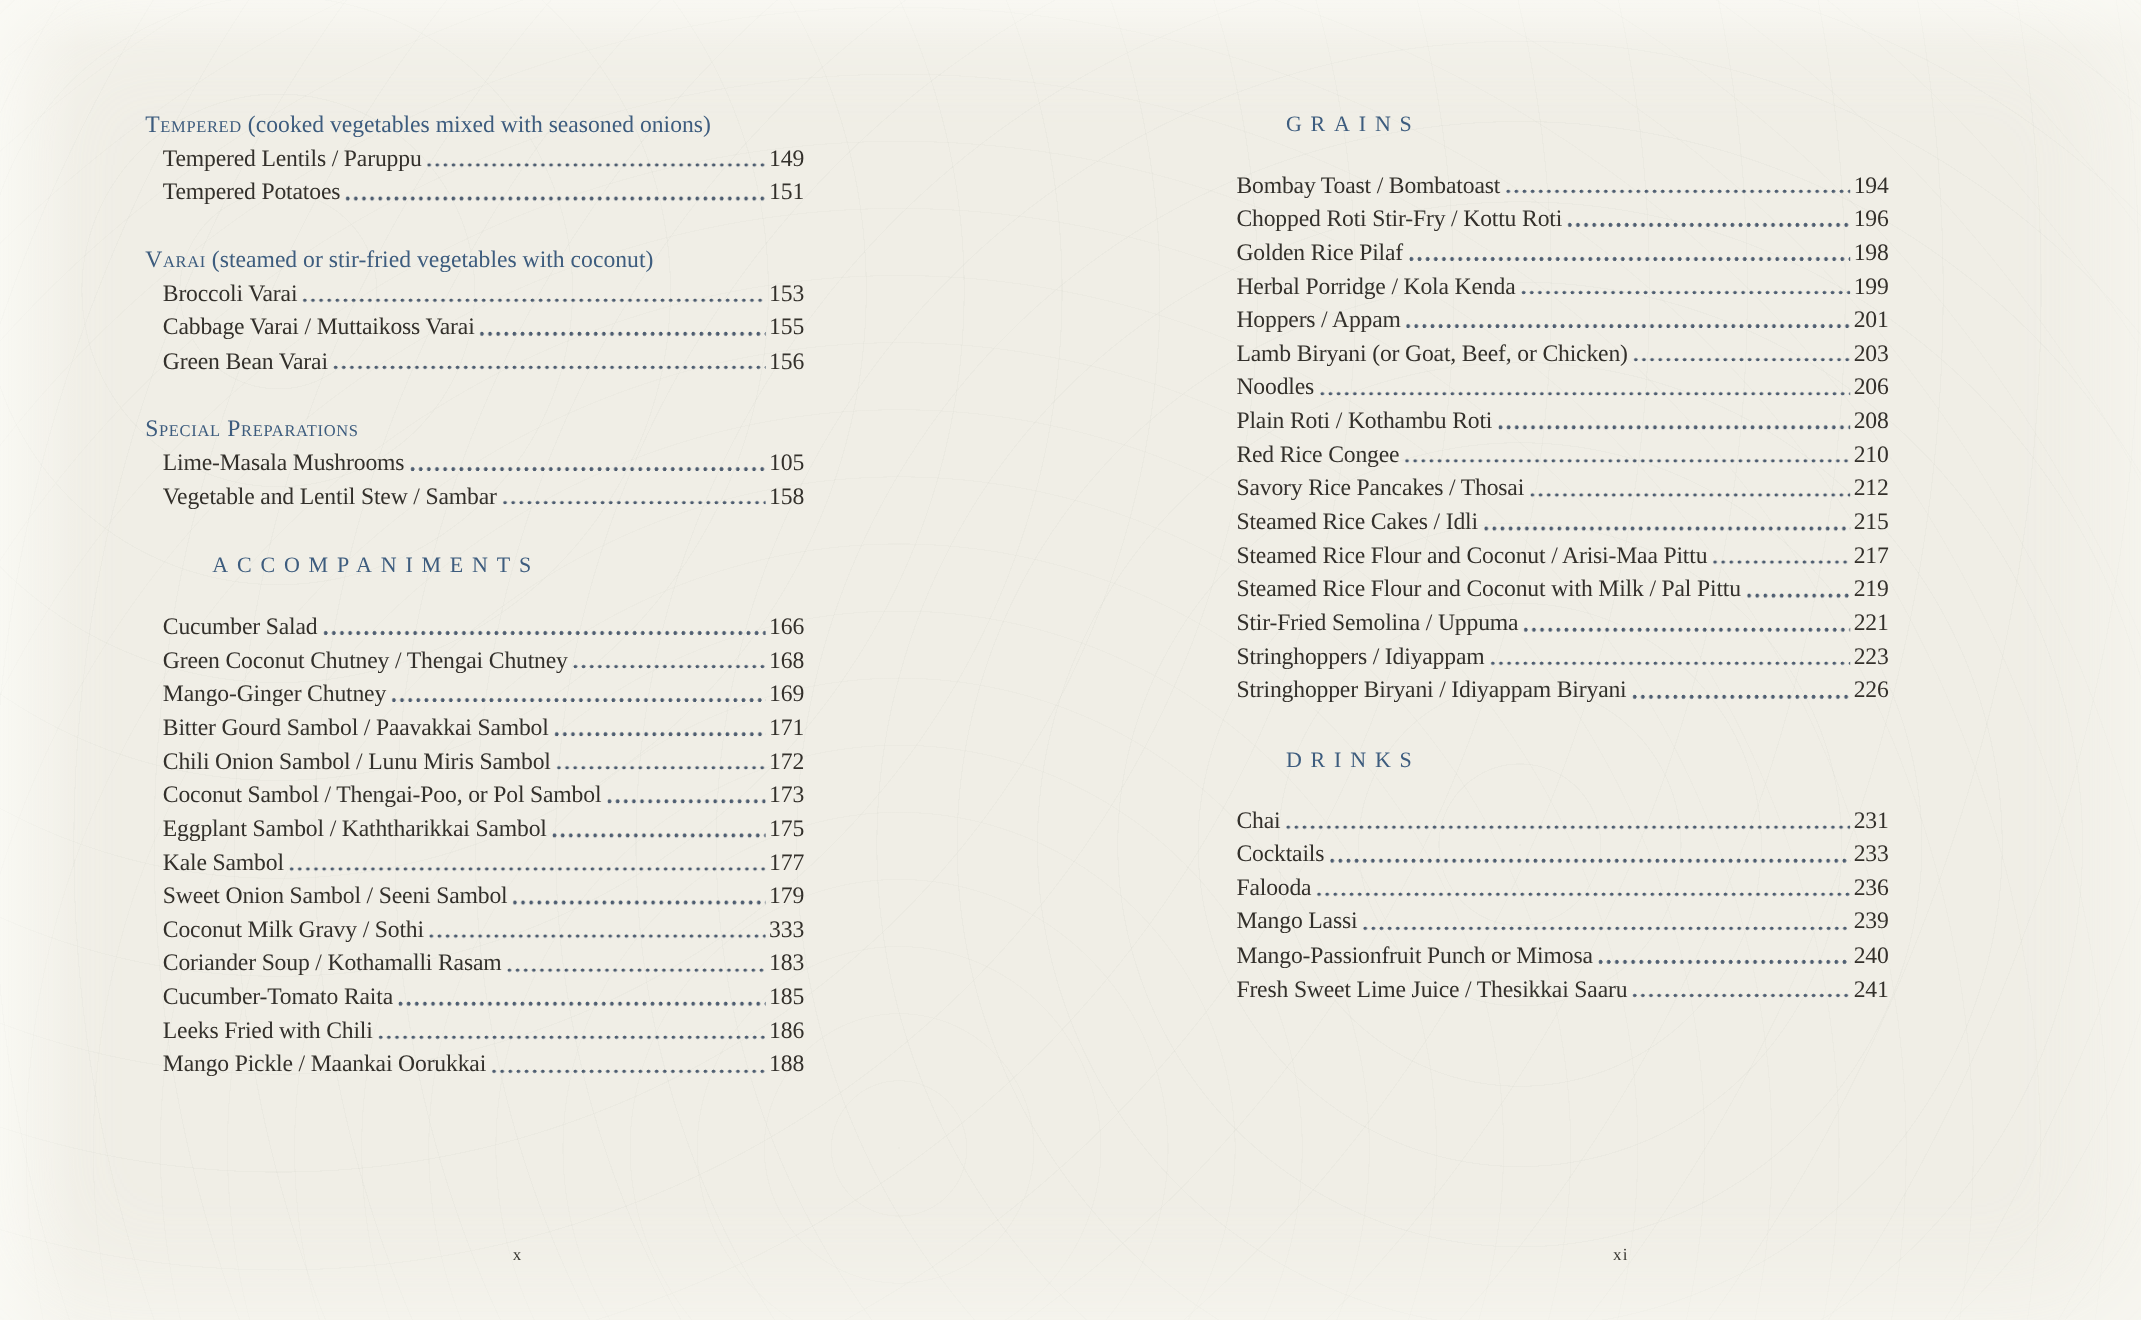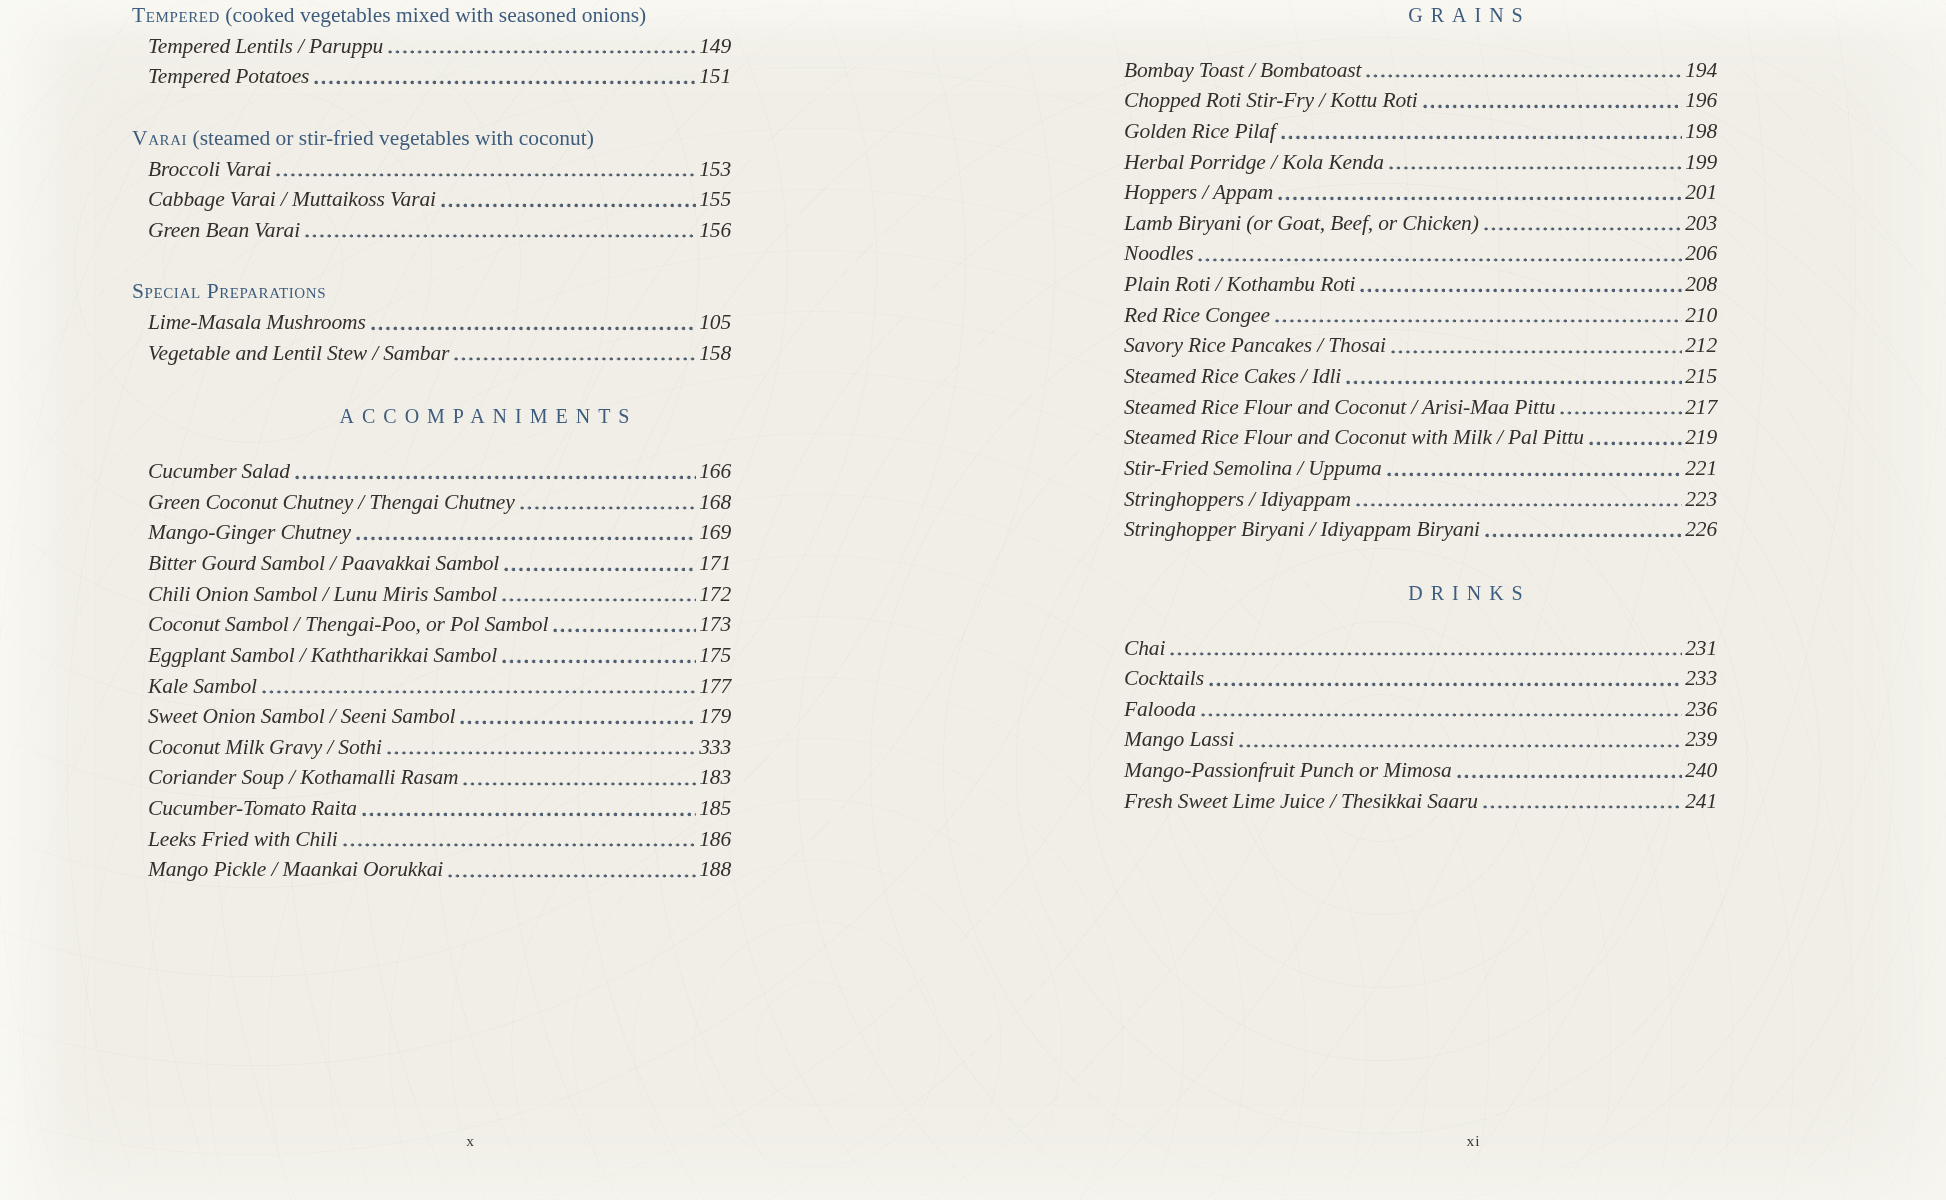--- a/index.html
+++ b/index.html
@@ -27,20 +27,21 @@
   .spread {
     position: absolute;
     inset: 0;
     display: flex;
   }
   .page {
     position: relative;
     width: 973px;
     height: 1200px;
     box-sizing: border-box;
+    padding-top: 98px;
     color: #33302b;
   }
   .toc {
     box-sizing: border-box;
   }
   .toc-left  { margin-left: 132px; width: 599px; }
   .toc-right { margin-left: 135px; width: 609px; }
 
   .section { margin: 0; }
   .section + .section.sub     { margin-top: 31px; }
@@ -62,37 +63,36 @@
   .sub-heading .note {
     font-variant: normal;
   }
   .chapter-heading {
     margin: 0 0 24px 0;
     height: 30.65px;
     line-height: 30.65px;
     font-size: 20px;
     font-weight: normal;
     color: #3d5c7e;
-    text-align: center;
+    text-align: left;
     letter-spacing: 8px;
     text-indent: 8px; 
     position: relative;
     left: 53px;
     white-space: nowrap;
   }
   .entry {
     display: flex;
     align-items: baseline;
     height: 30.65px;
     line-height: 30.65px;
     font-size: 21.5px;
     padding-left: 16px;
     letter-spacing: -0.15px;
     white-space: nowrap;
-    font-style: italic;
   }
   .entry-title { flex: 0 0 auto; }
   .entry-page  { flex: 0 0 auto; }
   .leader {
     flex: 1 1 auto;
     min-width: 14px;
     align-self: flex-end;
     height: 4.5px;
     margin: 0 3px 7px 5px;
     background-image: radial-gradient(circle at 2.1px 2.2px, #4e5d70 1.45px, transparent 1.95px);

